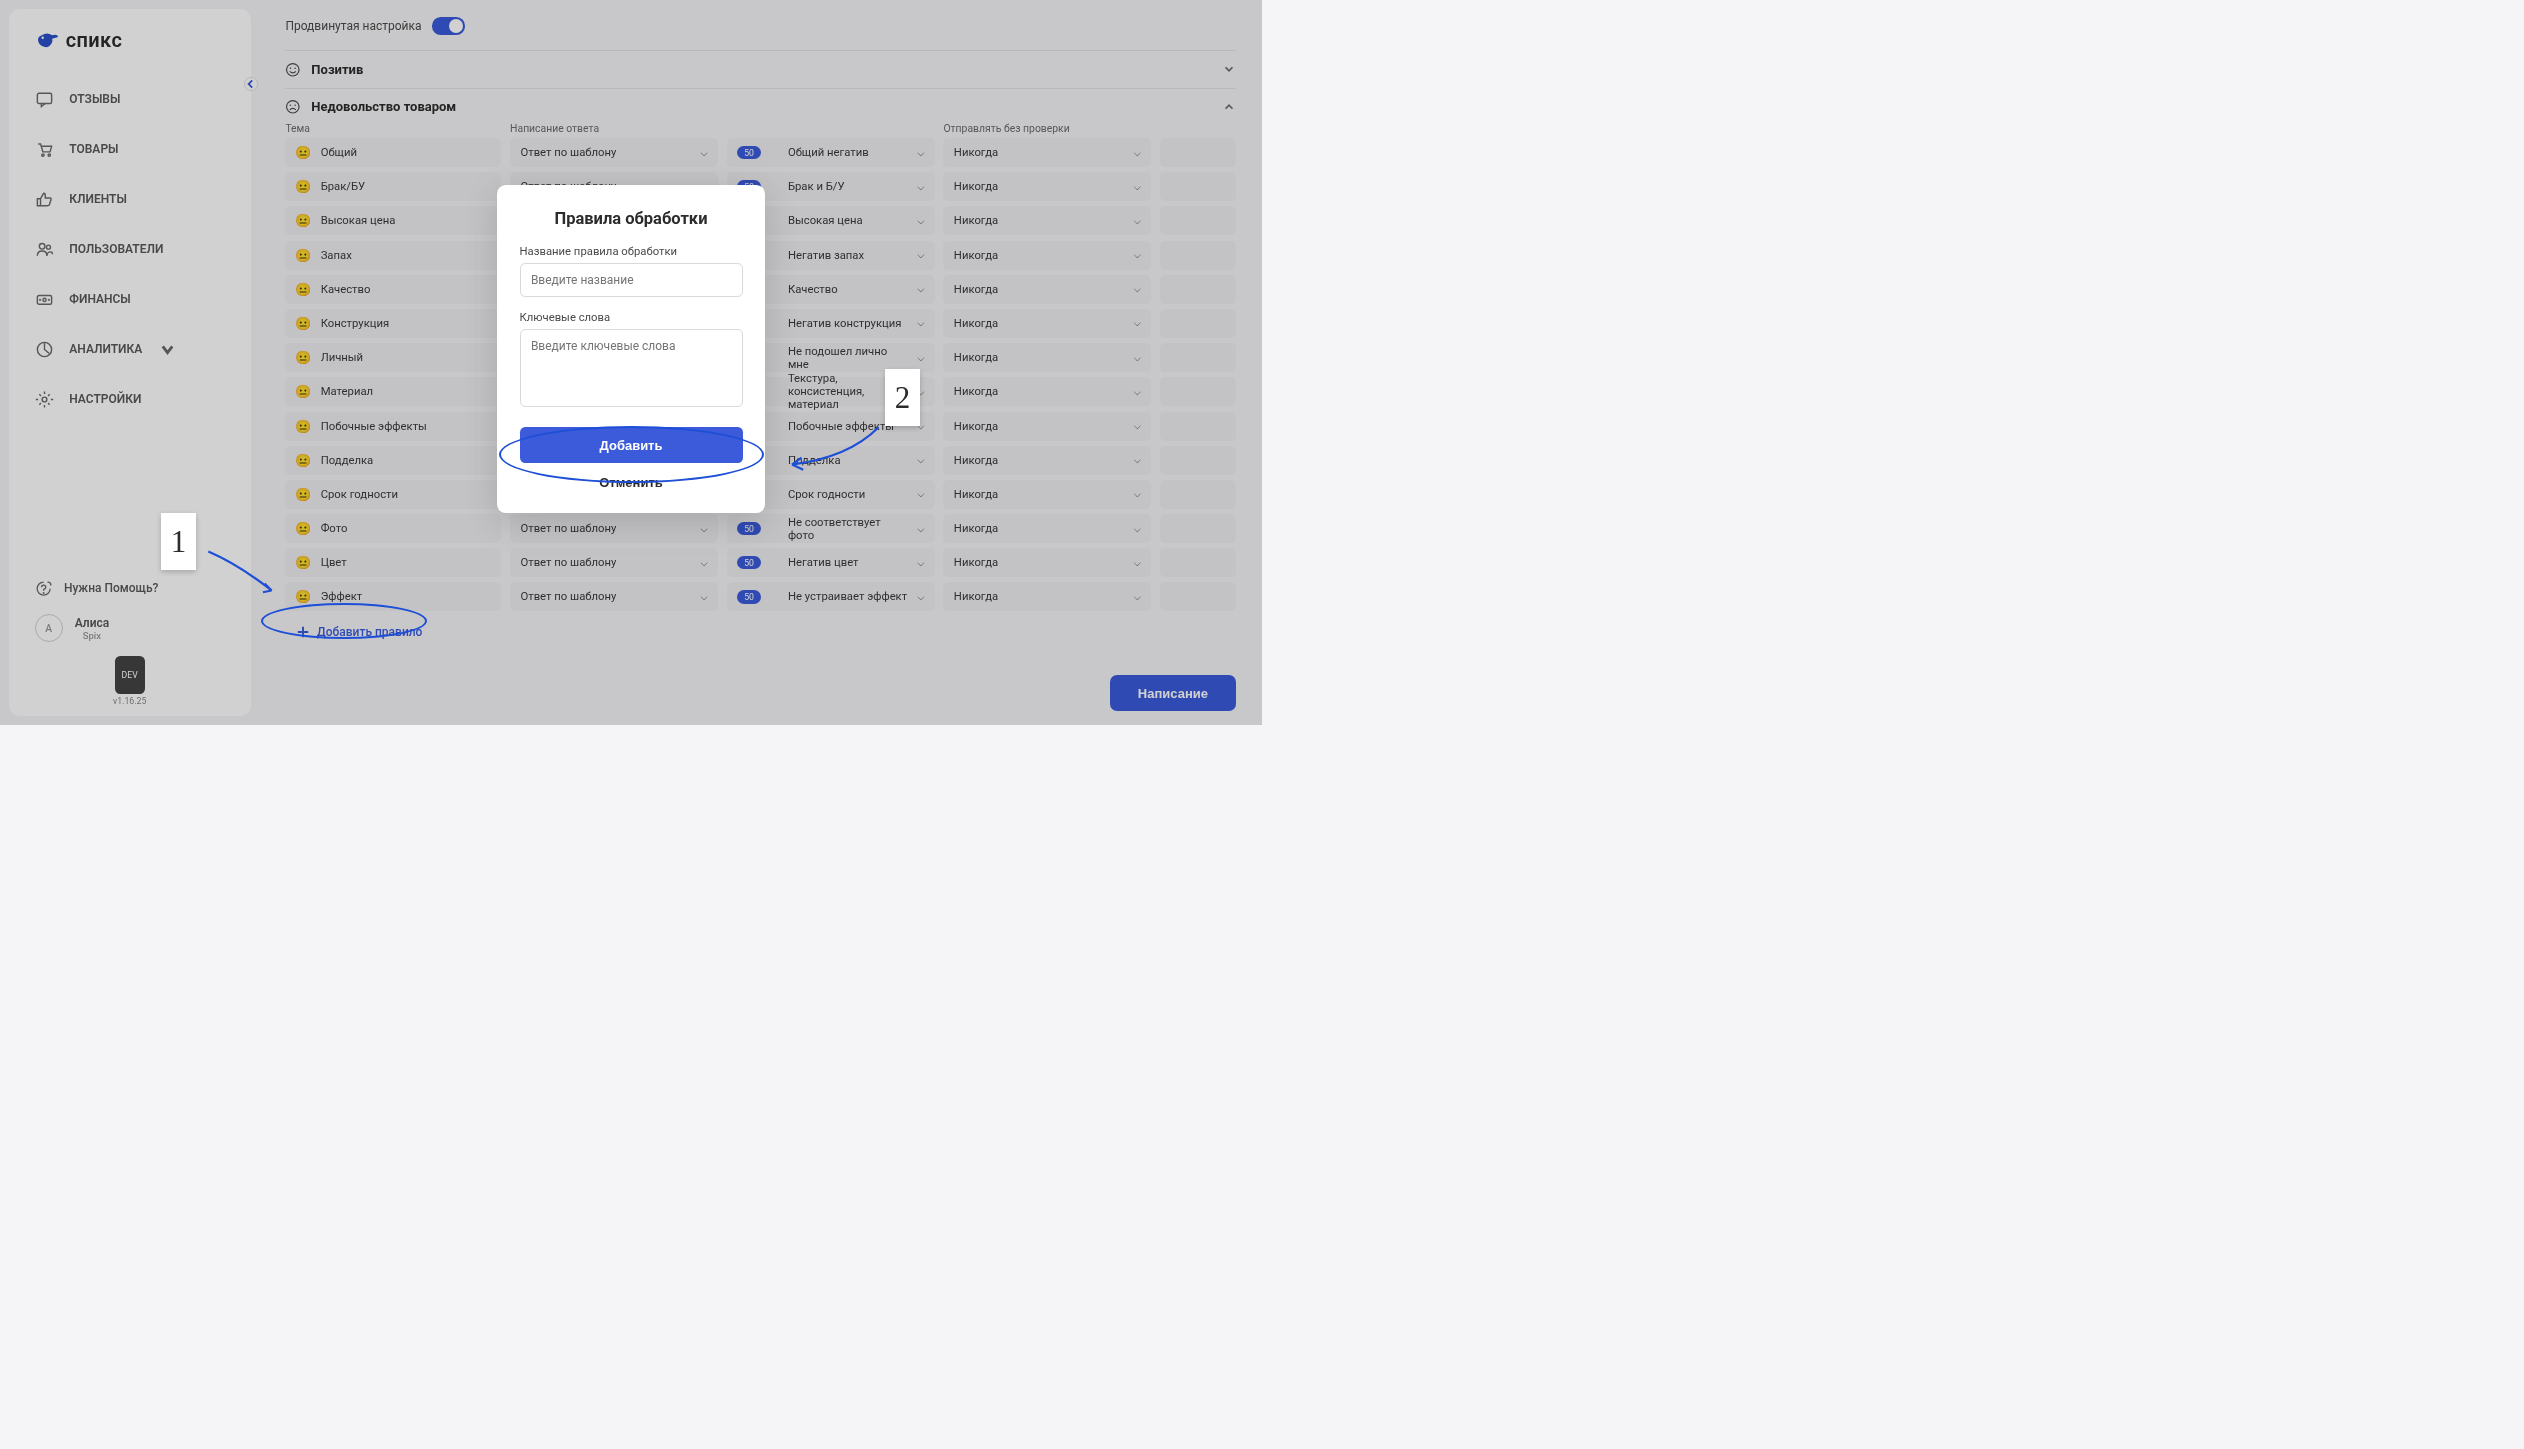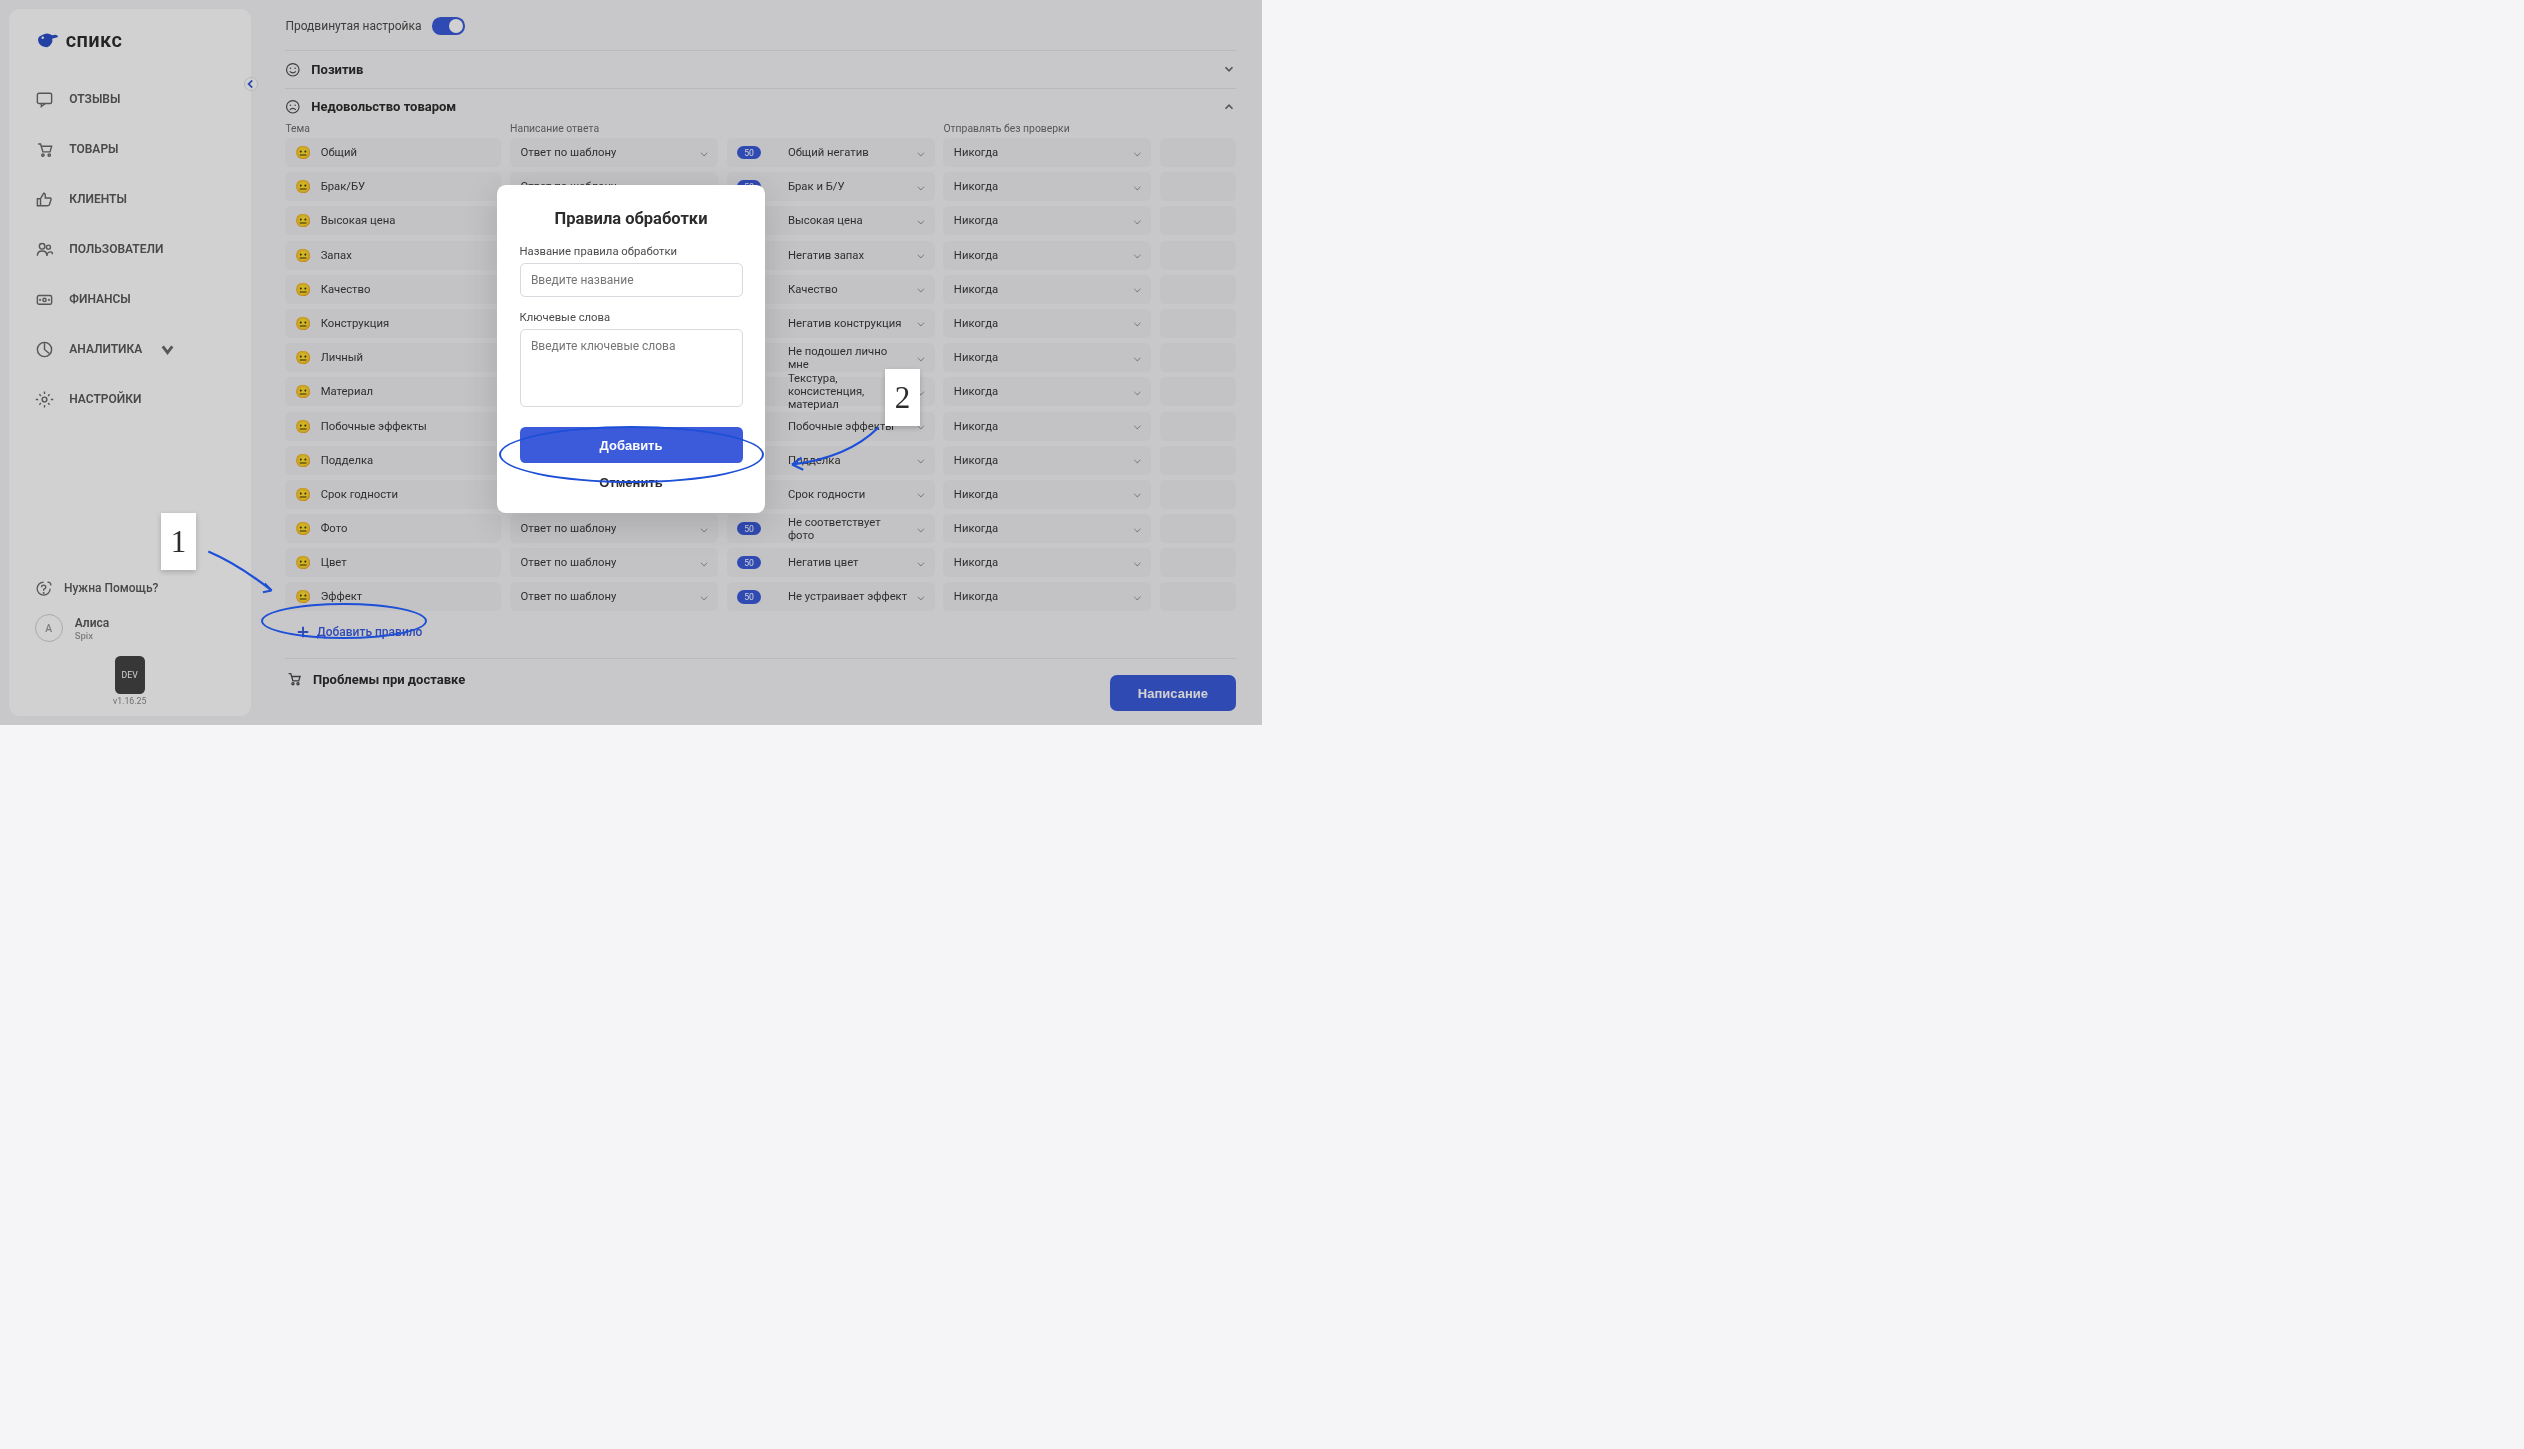--- a/index.html
+++ b/index.html
@@ -84,21 +84,21 @@
   color: #5a5a5a;
   font-weight: 500;
 }
 .help-item svg { width: 17.3px; height: 17.3px; stroke: #6b6b6b; stroke-width: 1.8; fill: none; }
 .avatar {
   width: 28px; height: 28px; border-radius: 50%;
   border: 0.9px solid #d0d0d0;
   display: flex; align-items: center; justify-content: center;
   font-size: 10.4px; color: #999;
 }
-.user-meta { display: flex; flex-direction: column; }
+.user-meta { display: flex; flex-direction: column; text-align: center; }
 .user-name { font-weight: 600; font-size: 12px; }
 .user-org { font-size: 9.5px; color: #999; }
 .version-row { text-align: center; margin-top: 5.2px; }
 .dev-badge {
   display: inline-block;
   background: #444;
   color: #fff;
   font-size: 8.7px;
   padding: 14px 7px;
   border-radius: 5.2px;
@@ -732,35 +732,20 @@
   </div>
         </div>
       <div class="add-rule">
         <svg viewBox="0 0 16 16">
             <path d="M8 2 V14 M2 8 H14"></path>
           </svg>
         <span>Добавить правило</span>
       </div>
     </div>
 
-    <div class="section">
-      <div class="section-header">
-        <span class="section-cart-icon">
-          <svg viewBox="0 0 24 24">
-              <path d="M5 5 H8 L11 15 H19 L21 9 H9"></path>
-              <circle cx="11" cy="19" r="1.5"></circle>
-              <circle cx="18" cy="19" r="1.5"></circle>
-            </svg>
-        </span>
-        <span class="section-title">Проблемы при доставке</span>
-        <svg class="chevron" viewBox="0 0 16 16">
-            <path d="M4 6 L8 10 L12 6"></path>
-          </svg>
-      </div>
-    </div>
 
     <button class="apply-btn">Написание</button>
   </main>
 </div>
 
 <div class="overlay"></div>
 
 <div class="modal">
   <div class="modal-title">Правила обработки</div>
   <div class="modal-label">Название правила обработки</div>

